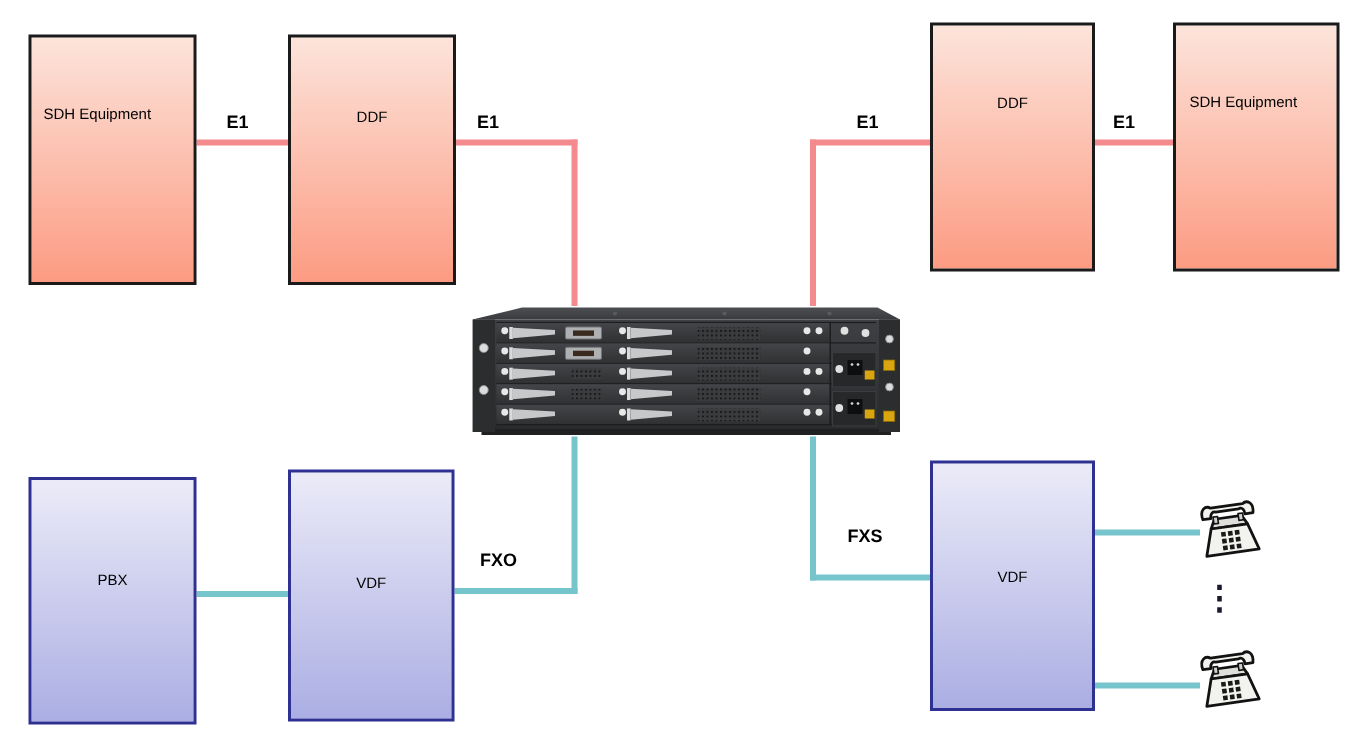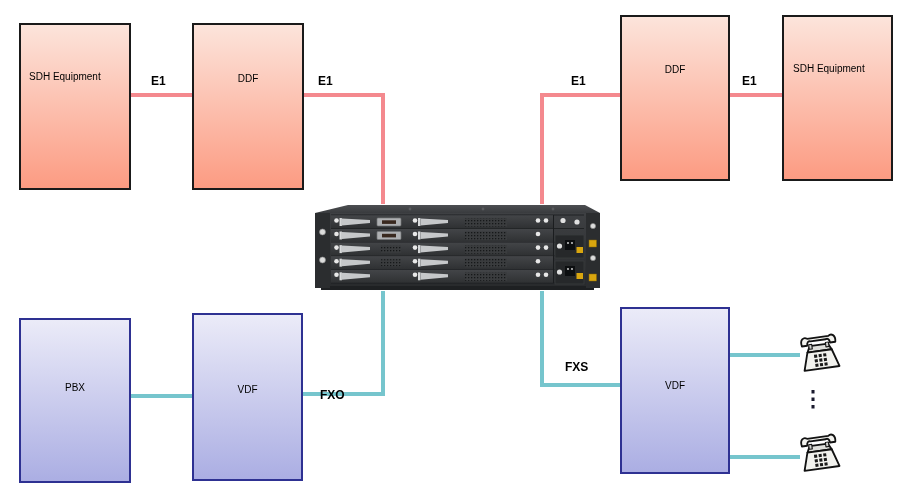--- a/index.html
+++ b/index.html
@@ -49,22 +49,22 @@
   #fxs-seg-v { left:540px; top:291px; width:4px;  height:96px; }
   #fxs-seg-h { left:540px; top:383px; width:80px; height:4px; }
   #phone-seg-1 { left:730px; top:353px; width:70px; height:4px; }
   #phone-seg-2 { left:730px; top:455px; width:70px; height:4px; }
 
   
   #lbl-e1-1 { left:151px; top:74px; }
   #lbl-e1-2 { left:318px; top:74px; }
   #lbl-e1-3 { left:571px; top:74px; }
   #lbl-e1-4 { left:742px; top:74px; }
-  #lbl-fxo  { left:320px; top:388px; }
-  #lbl-fxs  { left:565px; top:360px; }
+  #lbl-fxo  { left:320px; top:366px; }
+  #lbl-fxs  { left:565px; top:350px; }
 
   
   #gateway { position:absolute; left:315px; top:202px; width:285px; height:92px; }
   #gateway svg { display:block; }
 
   
   .phone { position:absolute; width:46px; height:42px; transform:rotate(-8deg); }
   #phone-1 { left:797px; top:333px; }
   #phone-2 { left:797px; top:433px; }
   .vdots {

